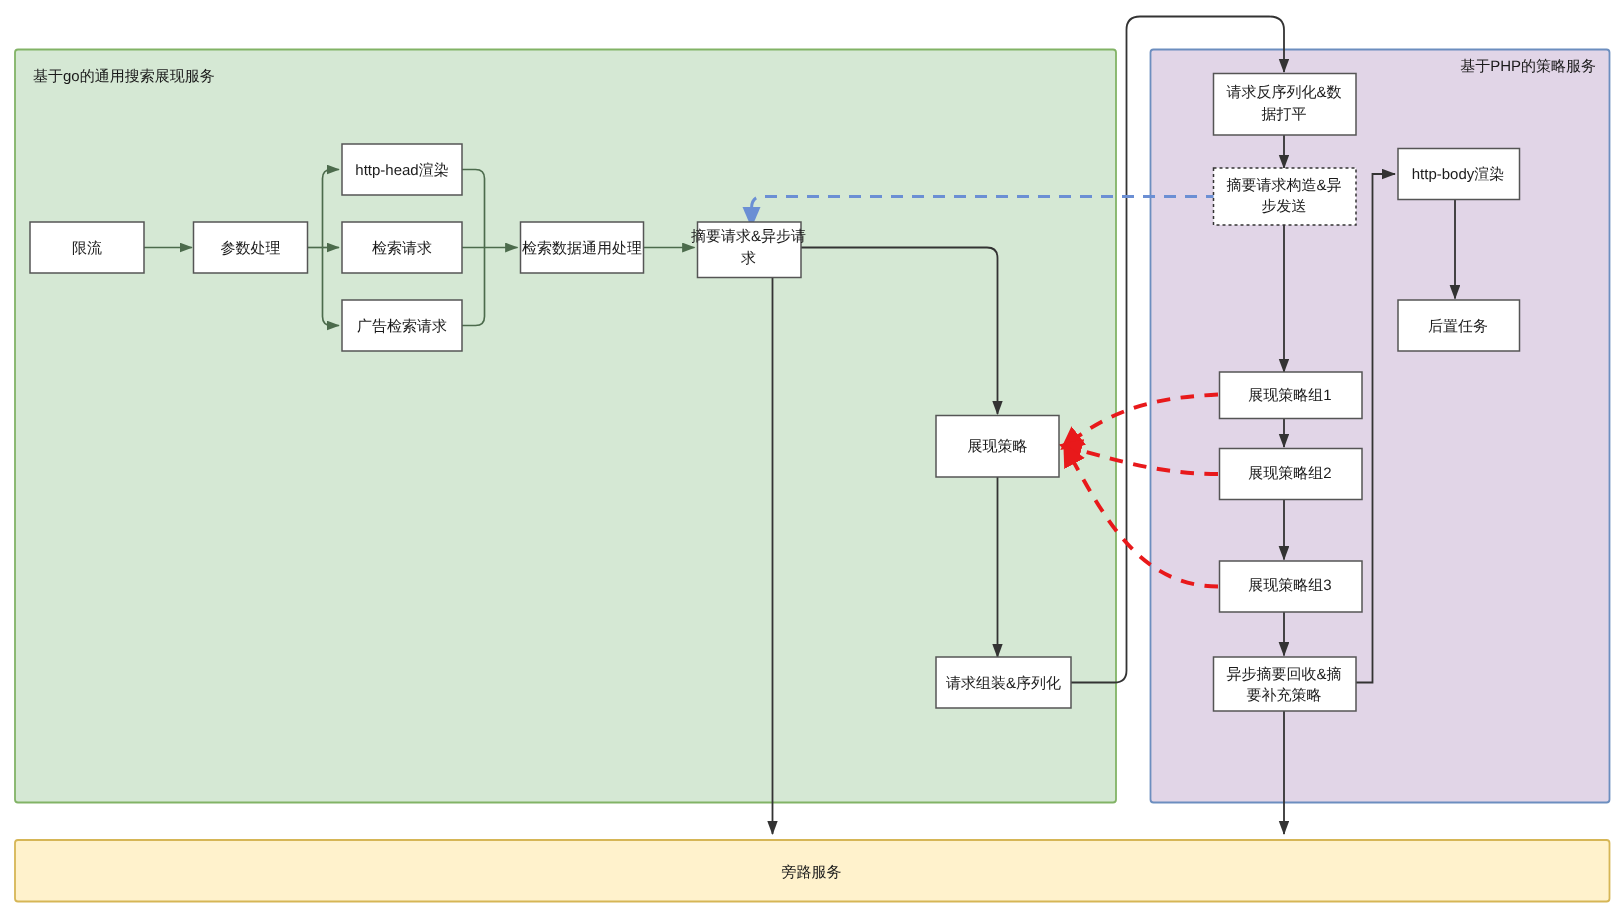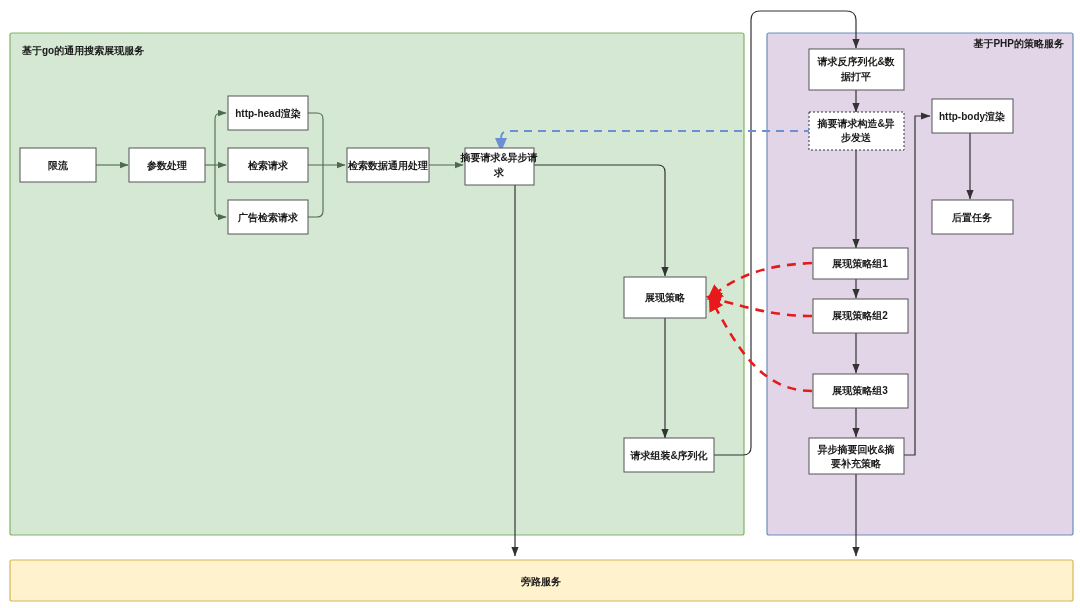--- a/index.html
+++ b/index.html
@@ -1,18 +1,18 @@
 <!DOCTYPE html>
 <html><head>
 <meta charset="utf-8">
 <style>
   html,body{margin:0;padding:0;background:#ffffff;}
   body{width:1080px;height:608px;overflow:hidden;
        font-family:"Liberation Sans","DejaVu Sans",sans-serif;}
-  #stage{position:relative;width:1080px;height:608px;font-weight:bold;}
+  #stage{position:relative;width:1080px;height:608px;}
   svg{position:absolute;left:0;top:0;}
   .node-label{font-size:10px;fill:#1a1a1a;text-anchor:middle;dominant-baseline:middle;}
   .group-title{font-size:10px;fill:#1a1a1a;}
   .nodebox{fill:#ffffff;stroke:#555555;stroke-width:1;}
   .edge{fill:none;stroke:#333333;stroke-width:1.2;}
   .edge-green{fill:none;stroke:#4c6b4c;stroke-width:1.1;}
   .edge-blue{fill:none;stroke:#6b8fd4;stroke-width:2;stroke-dasharray:8 6;}
   .edge-red{fill:none;stroke:#e8191b;stroke-width:2.6;stroke-dasharray:9 7;}
 </style>
 </head>

